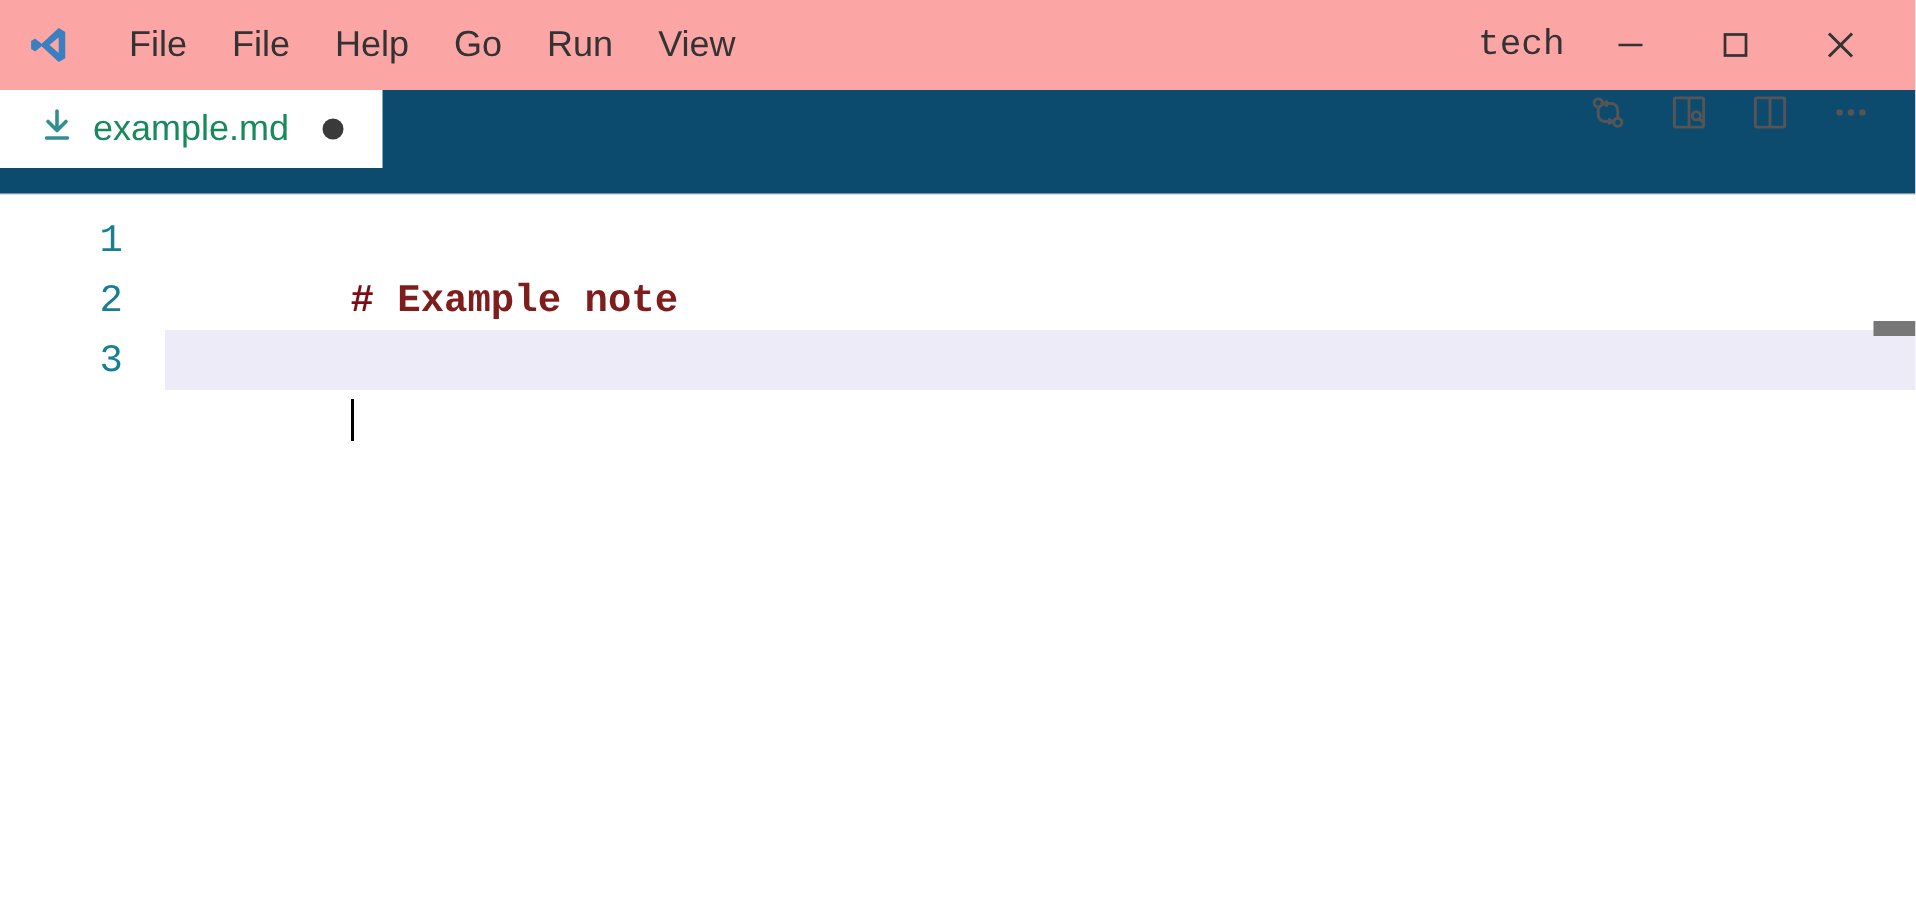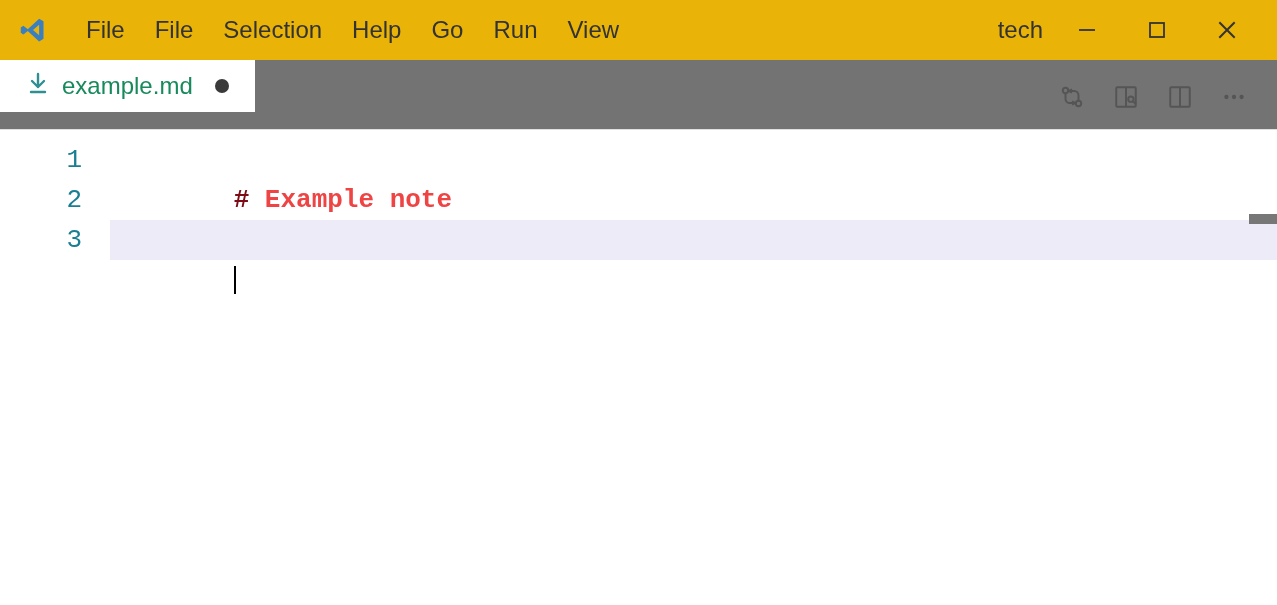--- a/index.html
+++ b/index.html
@@ -7,21 +7,21 @@
     width: 1277px;
     height: 605px;
     font-family: -apple-system, BlinkMacSystemFont, "Segoe UI", sans-serif;
     background: #ffffff;
     overflow: hidden;
     display: flex;
     flex-direction: column;
   }
   .titlebar {
     height: 60px;
-    background: #eab308;
+    background: #fca5a5;
     display: flex;
     align-items: center;
     padding: 0 10px 0 18px;
     position: relative;
     text-align: right;
   }
   .app-icon {
     width: 30px;
     height: 30px;
     display: flex;
@@ -37,40 +37,41 @@
     font-size: 24px;
     color: #333;
     padding: 4px 14px;
     cursor: pointer;
   }
   .title-right {
     margin-left: auto;
     font-size: 24px;
     color: #333;
     margin-right: 28px;
+    font-family: Liberation Mono, monospace;
   }
   .win-controls {
     display: flex;
     align-items: center;
     gap: 38px;
     padding-right: 24px;
   }
   .win-btn {
     width: 32px;
     height: 32px;
     display: flex;
     align-items: center;
     justify-content: center;
     cursor: pointer;
   }
   .tabbar {
     height: 70px;
-    background: #737373;
-    display: flex;
-    align-items: flex-end;
+    background: #0c4a6e;
+    display: flex;
+    align-items: flex-start;
     padding: 0 18px 17px 0;
     border-bottom: 1px solid #e0e0e0;
   }
   .tab {
     height: 100%;
     background: #ffffff;
     display: flex;
     align-items: center;
     padding: 0 26px 0 28px;
     gap: 14px;
@@ -138,21 +139,21 @@
   .hl {
     position: absolute;
     left: 0;
     right: 0;
     height: 40px;
     background: #ecebf7;
     z-index: 0;
   }
   .code-line span { position: relative; z-index: 1; }
   .md-h1-hash { color: #7e0c16; font-weight: bold; }
-  .md-h1-text { color: #ef4444; font-weight: bold; }
+  .md-h1-text { color: #7f1d1d; font-weight: bold; }
   .cursor {
     display:inline-block;width:2px;height:28px;background:#000;vertical-align:middle;position:relative;z-index:2;
   }
   .minimap-marker{
     position:absolute;
     right:0;
     top:84px;
     width:28px;height:10px;background:#777;
   }
 </style>
@@ -161,21 +162,20 @@
 
 <div class="titlebar">
   <div class="app-icon">
     <svg width="28" height="28" viewBox="0 0 32 32">
       <path d="M23 3 L28 6 L28 26 L23 29 L10 17 L5 21 L2 19 L2 13 L5 11 L10 15 Z M23 10 L16 16 L23 22 Z" fill="#3a7fbf"></path>
     </svg>
   </div>
   <div class="menu">
     <div class="menu-item">File</div>
     <div class="menu-item">File</div>
-    <div class="menu-item">Selection</div>
     <div class="menu-item">Help</div>
     <div class="menu-item">Go</div>
     <div class="menu-item">Run</div>
     <div class="menu-item">View</div>
   </div>
   <div class="title-right">tech</div>
   <div class="win-controls">
     <div class="win-btn">
       <svg width="20" height="20" viewBox="0 0 20 20">
           <line x1="2" y1="10" x2="18" y2="10" stroke="#333" stroke-width="1.8"></line>

